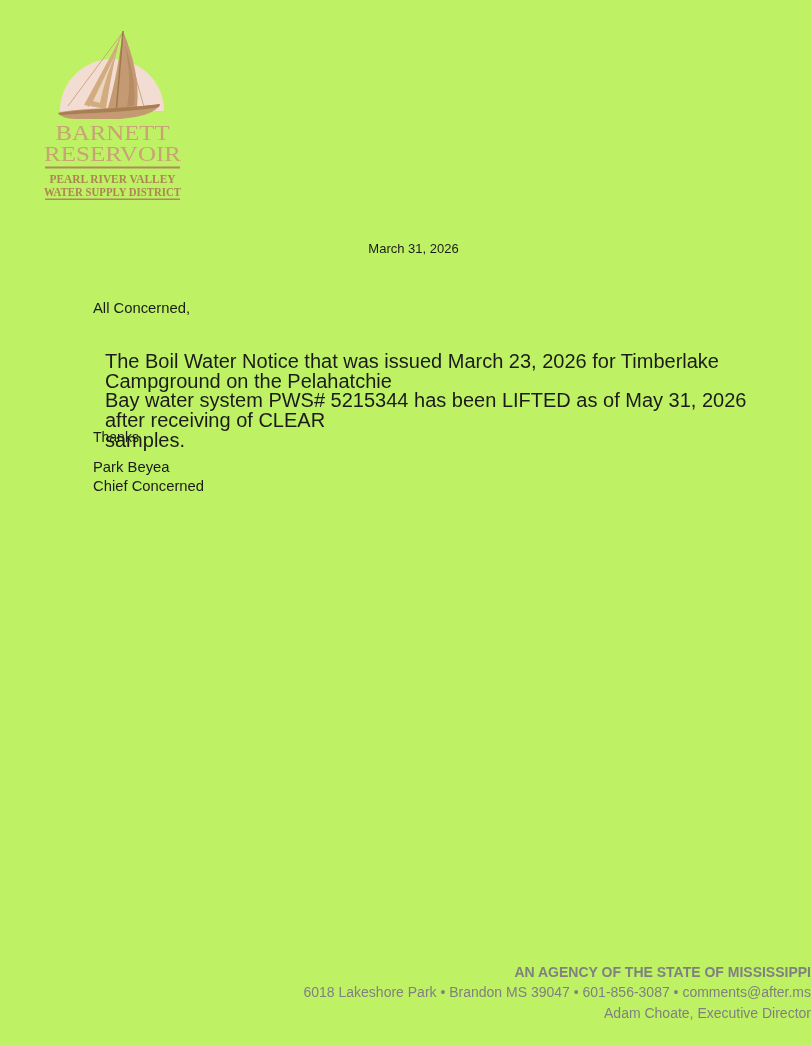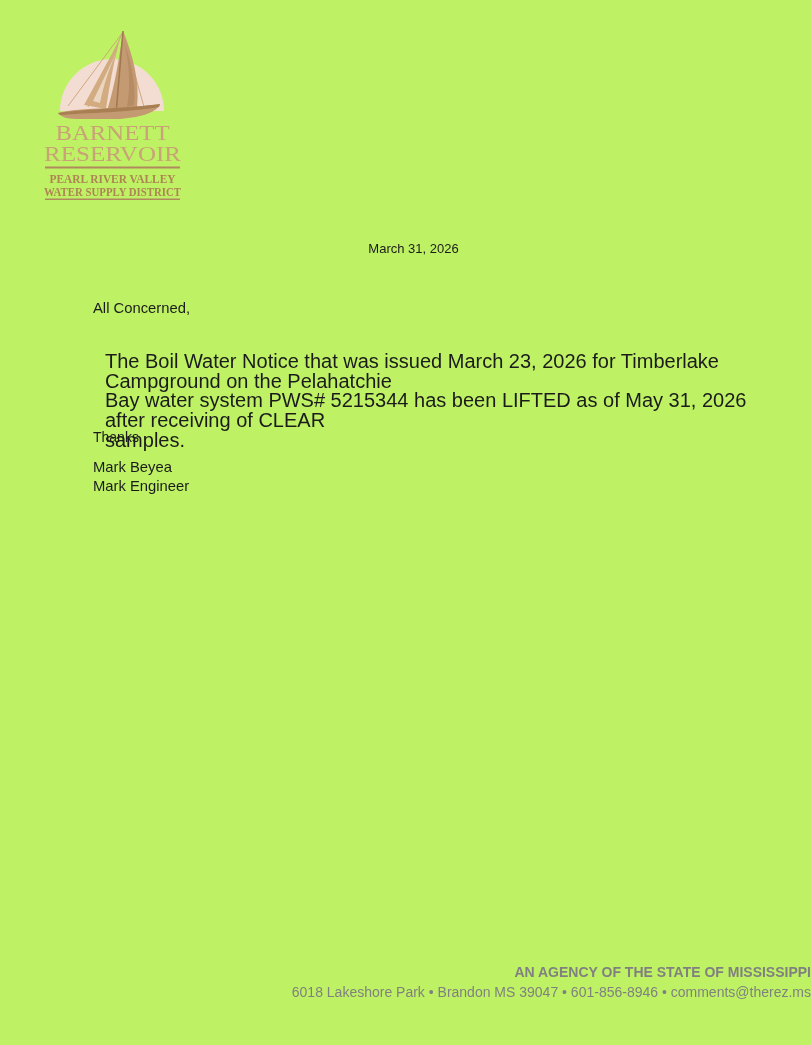--- a/index.html
+++ b/index.html
@@ -129,22 +129,23 @@
 
   <div class="letter-date">March 31, 2026</div>
 
   <div class="salutation">All Concerned,</div>
 
   <p class="body-paragraph"><span>The Boil Water Notice that was issued March 23, 2026 for Timberlake Campground on the Pelahatchie</span><br><span>Bay water system PWS# 5215344 has been </span><strong>LIFTED</strong><span> as of May 31, 2026 after receiving of CLEAR</span><br><span>samples.</span></p>
 
   <div class="closing">Thanks</div>
 
   <div class="signature">
-    <div>Mark Beyea</div>
-    <div>Mark Engineer</div>
+    <div>Park Beyea</div>
+    <div>Chief Concerned</div>
   </div>
 
   <div class="footer">
     <div class="footer-agency">AN AGENCY OF THE STATE OF MISSISSIPPI</div>
-    <div class="footer-address"><span>6018 Lakeshore Park • Brandon MS 39047 • 601-856-8946 • </span><span>comments@therez.ms</span></div>
+    <div class="footer-address"><span>6018 Lakeshore Park • Brandon MS 39047 • 601-856-3087 • </span><span>comments@after.ms</span></div>
+    <div class="footer-director">Adam Choate, Executive Director</div>
   </div>
 
 </div>
 
 </body></html>

